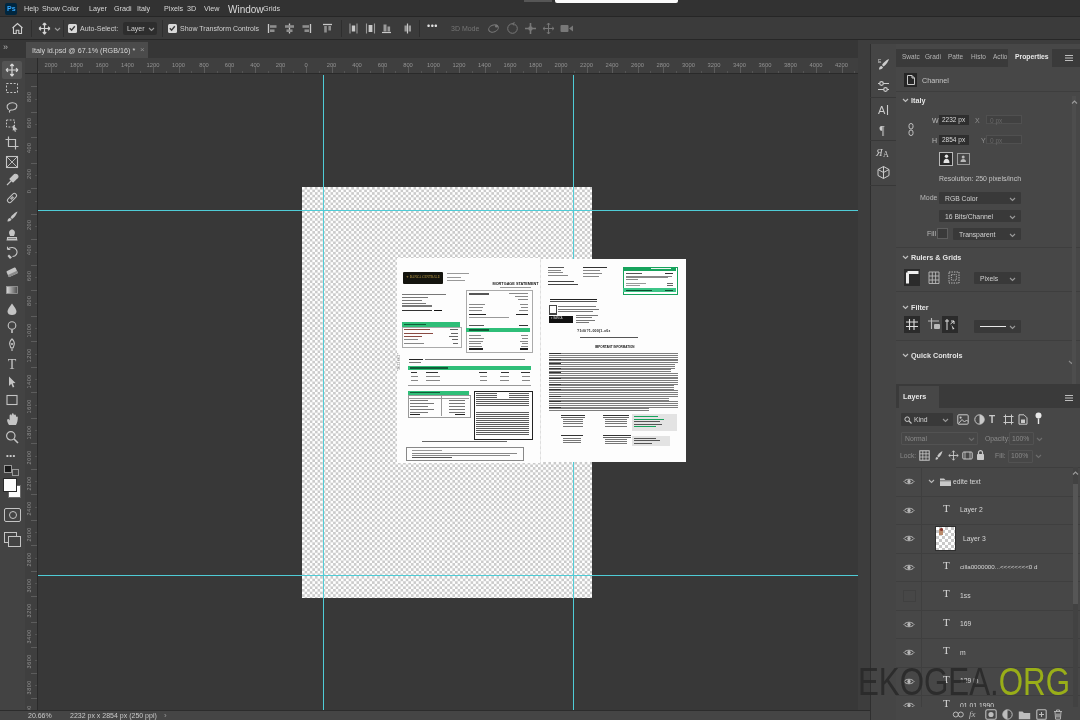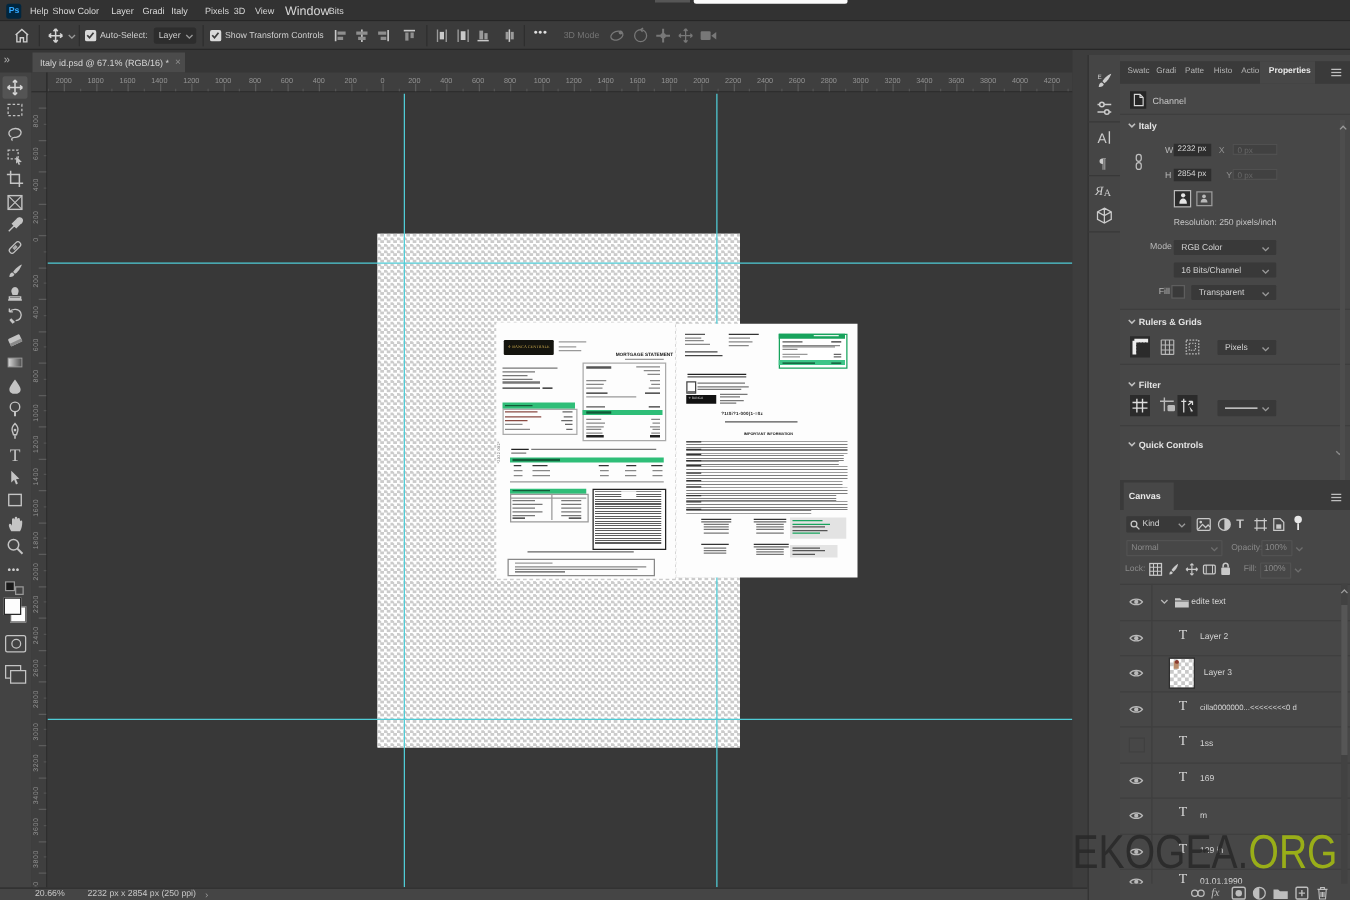--- a/index.html
+++ b/index.html
@@ -12,21 +12,21 @@
 <div class="abs" style="left:24px;top:4px;font-size:7.2px;color:#d8d8d8;">Help</div>
 <div class="abs" style="left:42px;top:4px;font-size:7.2px;color:#d8d8d8;">Show</div>
 <div class="abs" style="left:62px;top:4px;font-size:7.2px;color:#d8d8d8;">Color</div>
 <div class="abs" style="left:89px;top:4px;font-size:7.2px;color:#d8d8d8;">Layer</div>
 <div class="abs" style="left:114px;top:4px;font-size:7.2px;color:#d8d8d8;">Gradi</div>
 <div class="abs" style="left:137px;top:4px;font-size:7.2px;color:#d8d8d8;">Italy</div>
 <div class="abs" style="left:164px;top:4px;font-size:7.2px;color:#d8d8d8;">Pixels</div>
 <div class="abs" style="left:187px;top:4px;font-size:7.2px;color:#d8d8d8;">3D</div>
 <div class="abs" style="left:204px;top:4px;font-size:7.2px;color:#d8d8d8;">View</div>
 <div class="abs" style="left:228px;top:4px;font-size:10px;color:#d8d8d8;text-align:center;">Window</div>
-<div class="abs" style="left:263px;top:4px;font-size:7.2px;color:#d8d8d8;">Bits</div>
+<div class="abs" style="left:263px;top:4px;font-size:7.2px;color:#d8d8d8;">Grids</div>
 <div class="abs" style="left:555px;top:0;width:123px;height:2.5px;background:#fbfbfb;border-radius:0 0 2px 2px;"></div>
 <div class="abs" style="left:524px;top:0;width:28px;height:1.5px;background:#565656;"></div>
 <div class="abs" style="left:0;top:17px;width:1080px;height:23px;background:#3b3b3b;border-bottom:1px solid #272727;box-sizing:border-box;"></div>
 <svg style="left:11px;top:22px;" width="13" height="13" viewBox="0 0 13 13">
     <path d="M1.5 6 L6.5 1.5 L11.5 6 M2.5 5.5 V11.5 H5.2 V8.2 H7.8 V11.5 H10.5 V5.5" stroke="#cfcfcf" stroke-width="1.1" fill="none"></path>
   </svg>
 <div class="abs" style="left:31px;top:20px;width:1px;height:17px;background:#2e2e2e;"></div>
 <svg style="left:38px;top:22px;" width="13" height="13" viewBox="0 0 13 13">
     <path d="M6.5 1 V12 M1 6.5 H12 M6.5 1 L4.8 3 M6.5 1 L8.2 3 M6.5 12 L4.8 10 M6.5 12 L8.2 10 M1 6.5 L3 4.8 M1 6.5 L3 8.2 M12 6.5 L10 4.8 M12 6.5 L10 8.2" stroke="#d4d4d4" stroke-width="1.2" fill="none"></path>
   </svg>
@@ -751,21 +751,21 @@
     <svg style="position:absolute;left:172px;top:316px;" width="7" height="5" viewBox="0 0 7 5">
       <path d="M1 1 L3.5 3.5 L6 1" stroke="#8a8a8a" stroke-width="1.1" fill="none"></path>
     </svg>
     <div style="position:absolute;left:176px;top:52px;width:4px;height:288px;background:#4d4d4d;"></div>
     <svg style="position:absolute;left:175px;top:56px;" width="7" height="5" viewBox="0 0 7 5">
       <path d="M1 3.5 L3.5 1 L6 3.5" stroke="#9a9a9a" stroke-width="1.1" fill="none"></path>
     </svg>
     <div style="position:absolute;left:0;top:339.5px;width:184px;height:1px;background:#323232;"></div>
     <div style="position:absolute;left:0;top:340px;width:184px;height:24px;background:#3a3a3a;"></div>
     <div style="position:absolute;left:3px;top:342px;width:40px;height:22px;background:#474747;"></div>
-    <div style="position:absolute;left:7px;top:348px;font-size:7.2px;color:#e8e8e8;font-weight:bold;">Canvas</div>
+    <div style="position:absolute;left:7px;top:348px;font-size:7.2px;color:#e8e8e8;font-weight:bold;">Layers</div>
     <div style="position:absolute;left:169px;top:351px;width:8px;height:1px;background:#bfbfbf;box-shadow:0 2.5px 0 #bfbfbf, 0 5px 0 #bfbfbf;"></div>
     <div style="position:absolute;left:5px;top:369px;width:52px;height:13px;background:#393939;border-radius:1px;"></div>
     <svg style="position:absolute;left:8px;top:372px;" width="8" height="8" viewBox="0 0 8 8">
       <circle cx="3.2" cy="3.2" r="2.3" stroke="#c9c9c9" stroke-width="1" fill="none"></circle>
       <path d="M5 5 L7.5 7.5" stroke="#c9c9c9" stroke-width="1.1"></path>
     </svg>
     <div style="position:absolute;left:18px;top:371.5px;font-size:6.8px;color:#d2d2d2;">Kind</div>
     <svg style="position:absolute;left:46px;top:373.5px;" width="7" height="5" viewBox="0 0 7 5">
       <path d="M1 1 L3.5 3.5 L6 1" stroke="#9a9a9a" stroke-width="1.1" fill="none"></path>
     </svg>

